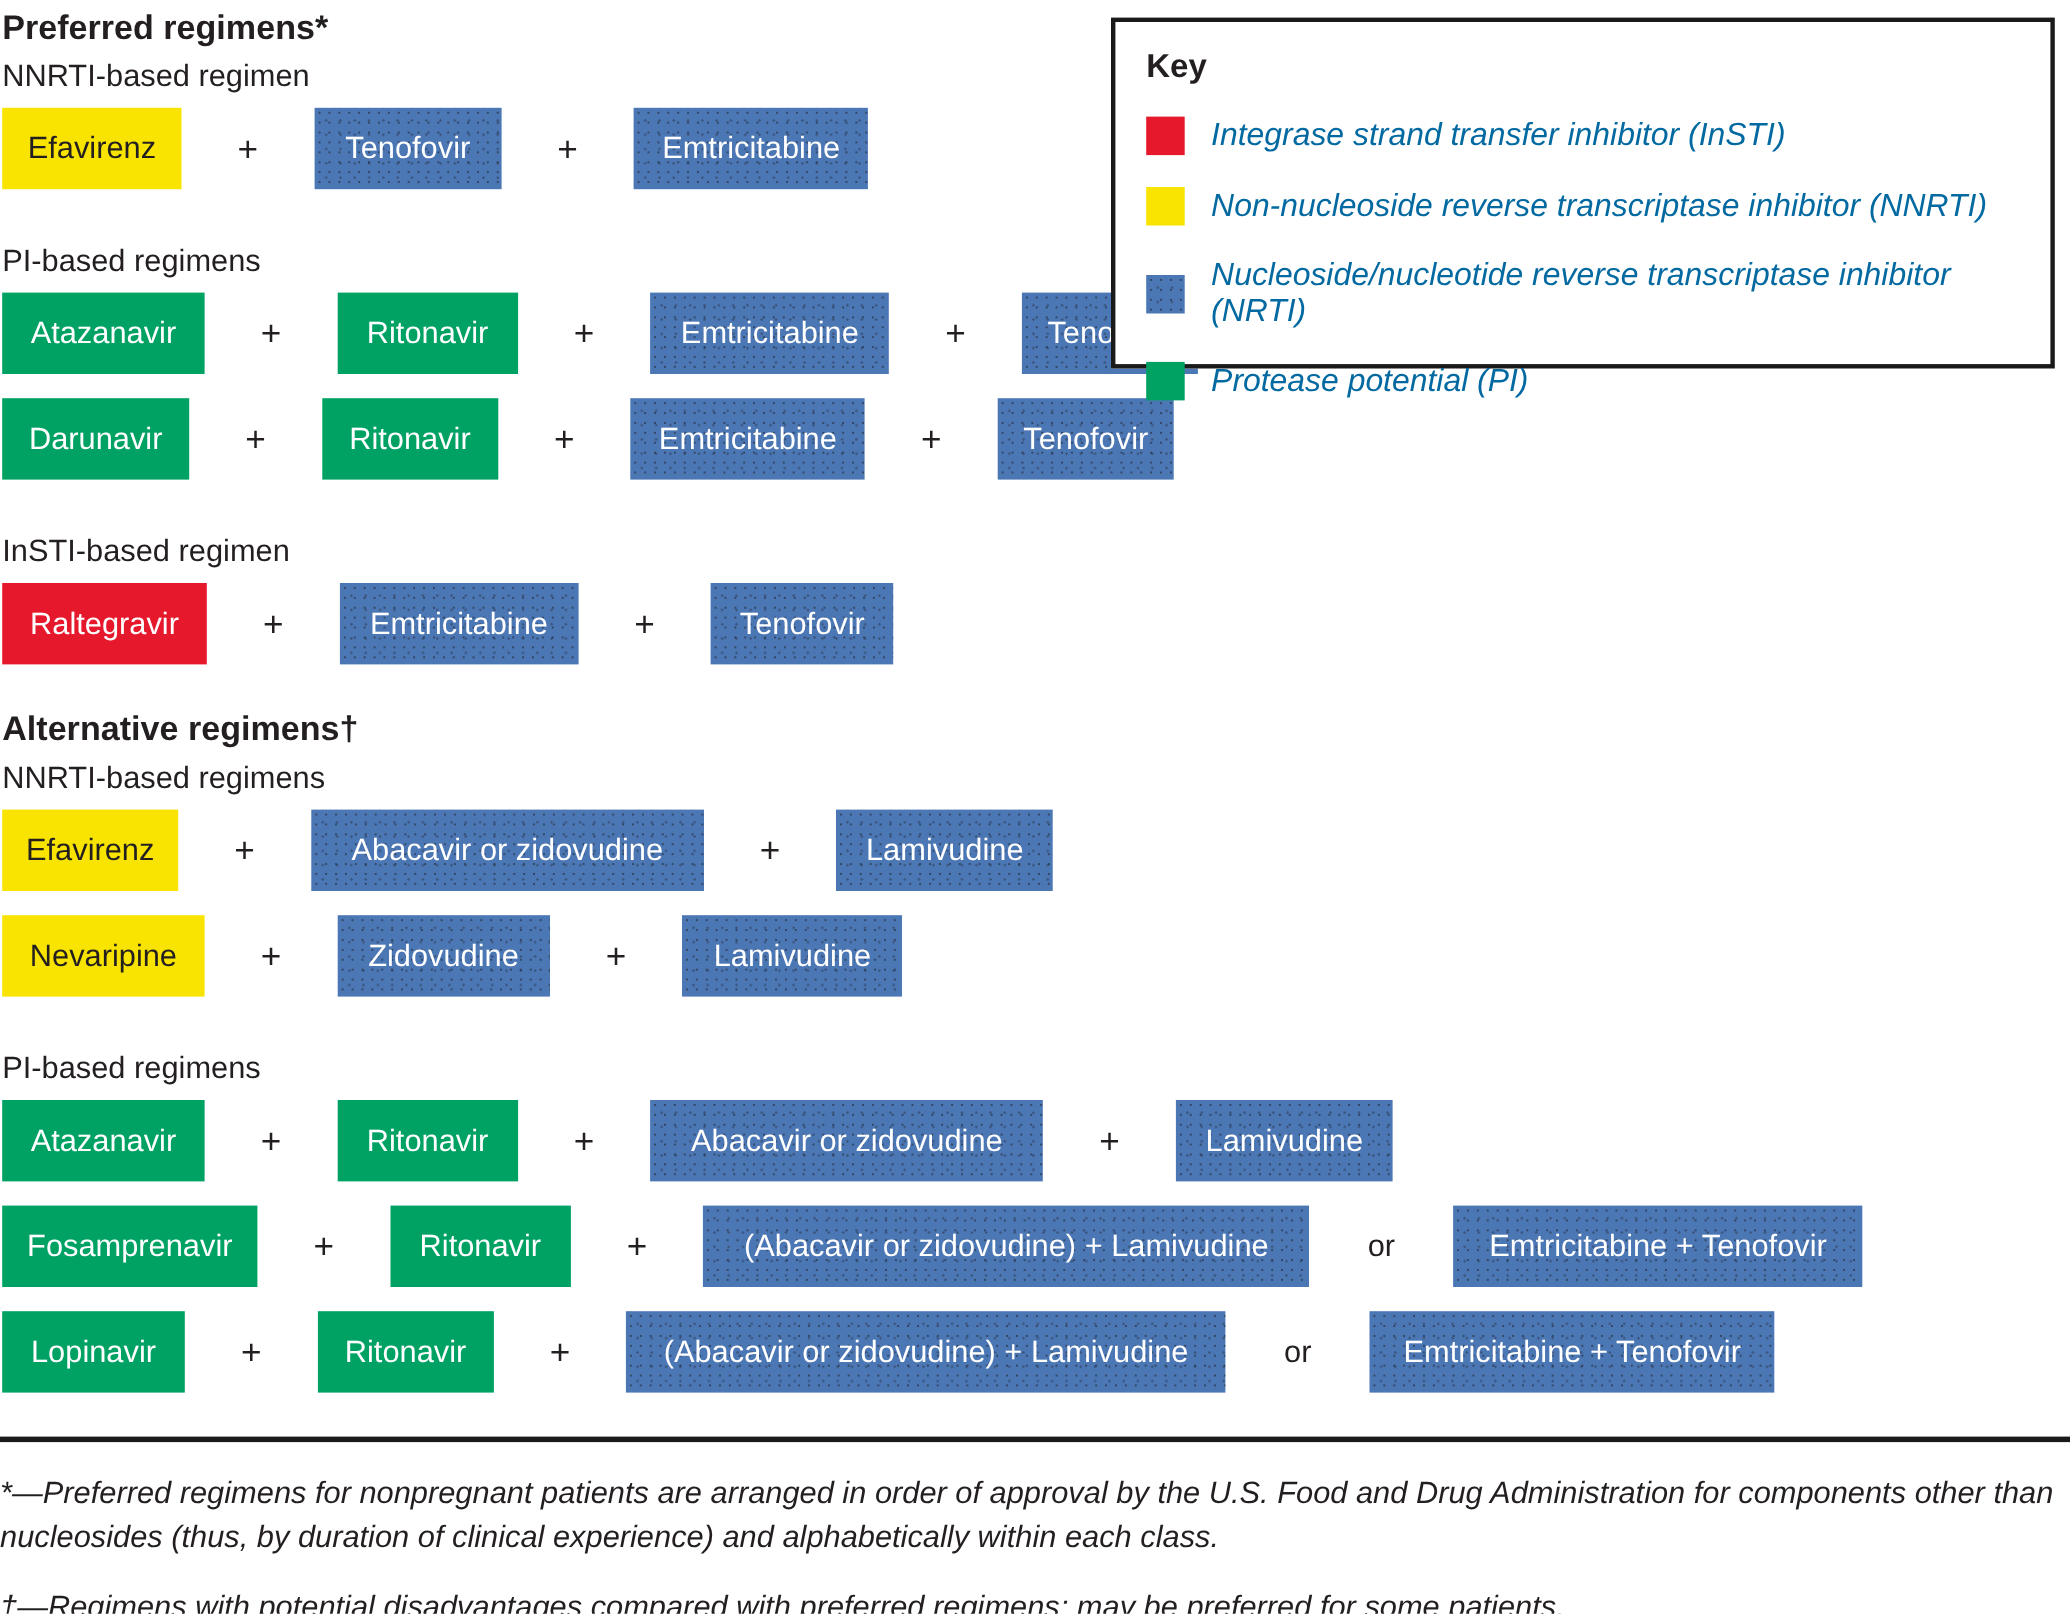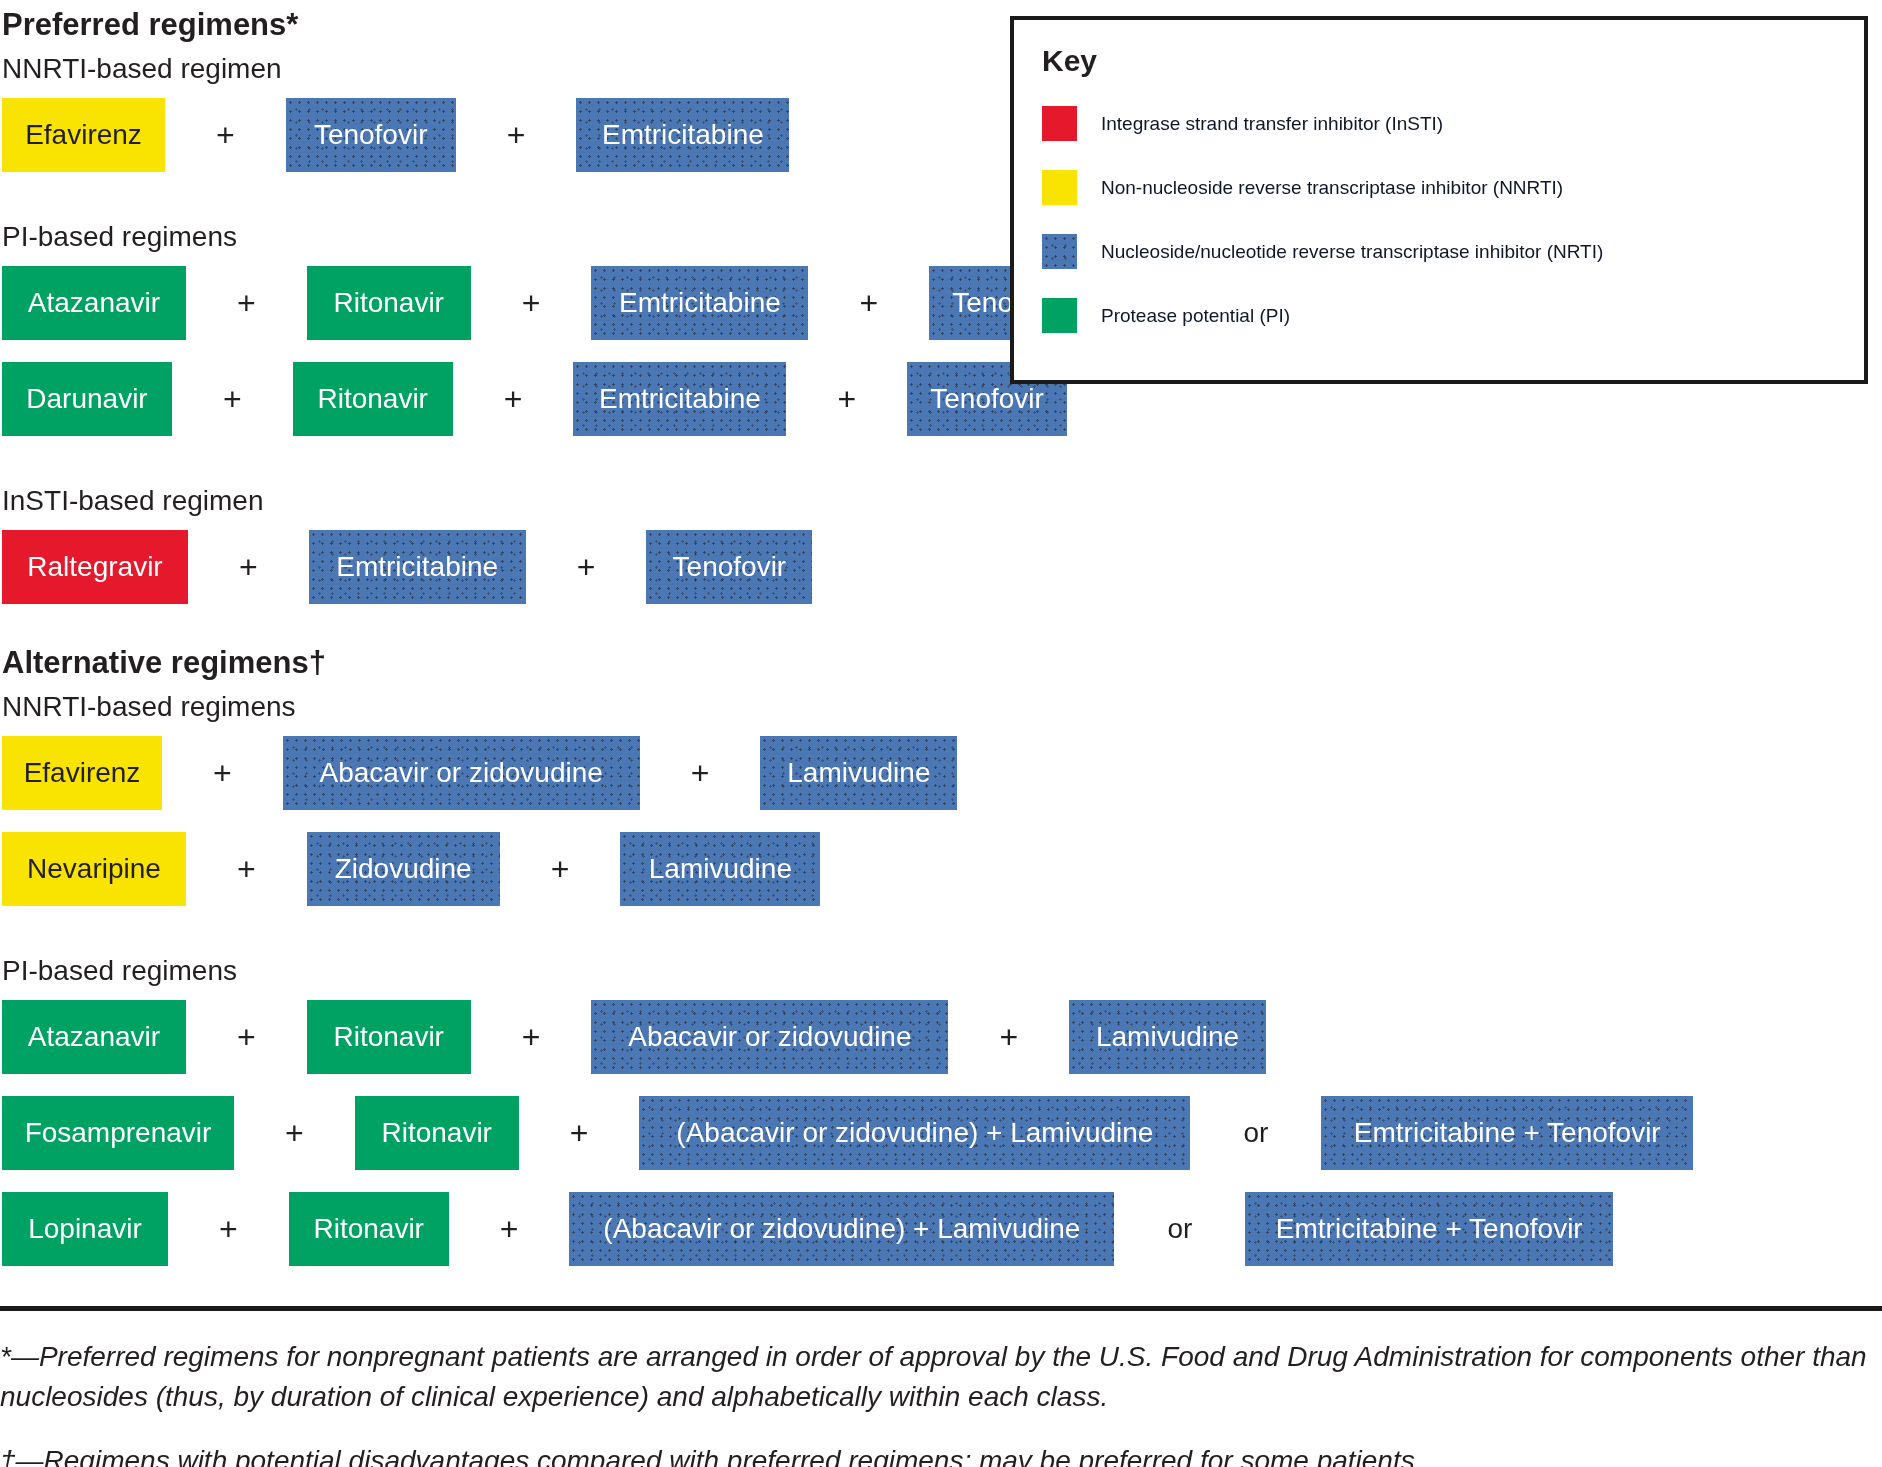--- a/index.html
+++ b/index.html
@@ -27,31 +27,31 @@
     background-color:var(--nrti);
     background-image:
       radial-gradient(rgba(25,25,25,0.5) 1.1px, transparent 1.4px),
       radial-gradient(rgba(25,25,25,0.35) 1px, transparent 1.3px);
     background-size:9px 9px, 13px 13px;
     background-position:0 0, 4px 5px;
   }
   .sep{flex:0 0 auto;font-size:32px;color:#231f20;padding:0 30px;}
   .sep.or{font-size:28px;padding:0 32px;}
   .key{
-    position:absolute;left:1010px;top:16px;width:858px;height:368px;
+    position:absolute;left:1010px;top:16px;width:858px;height:319px;
     box-sizing:border-box;border:4px solid #1a1a1a;background:#ffffff;
     padding:24px 18px 18px 28px;
   }
   .key-title{font-size:30px;font-weight:bold;margin:0 0 28px 0;}
   .key-entry{display:flex;align-items:center;margin-bottom:29px;}
   .key-swatch{width:35px;height:35px;margin-right:24px;flex:0 0 auto;}
   .key-swatch.insti{background-color:var(--insti);}
   .key-swatch.nnrti{background-color:var(--nnrti);}
   .key-swatch.pi{background-color:var(--pi);}
-  .key-label{font-size:19px;color:#0f172a;}
+  .key-label{font-size:29px;color:#0369a1;font-style:italic;}
   .divider{border:0;border-top:5px solid #1a1a1a;margin:34px 0 0 0;width:1882px;}
   .footnotes{margin-top:26px;}
   .footnote{
     font-size:28px;font-style:italic;line-height:40px;margin:0 0 24px 0;
     max-width:1882px;
   }
 </style>
 </head>
 <body>
 

